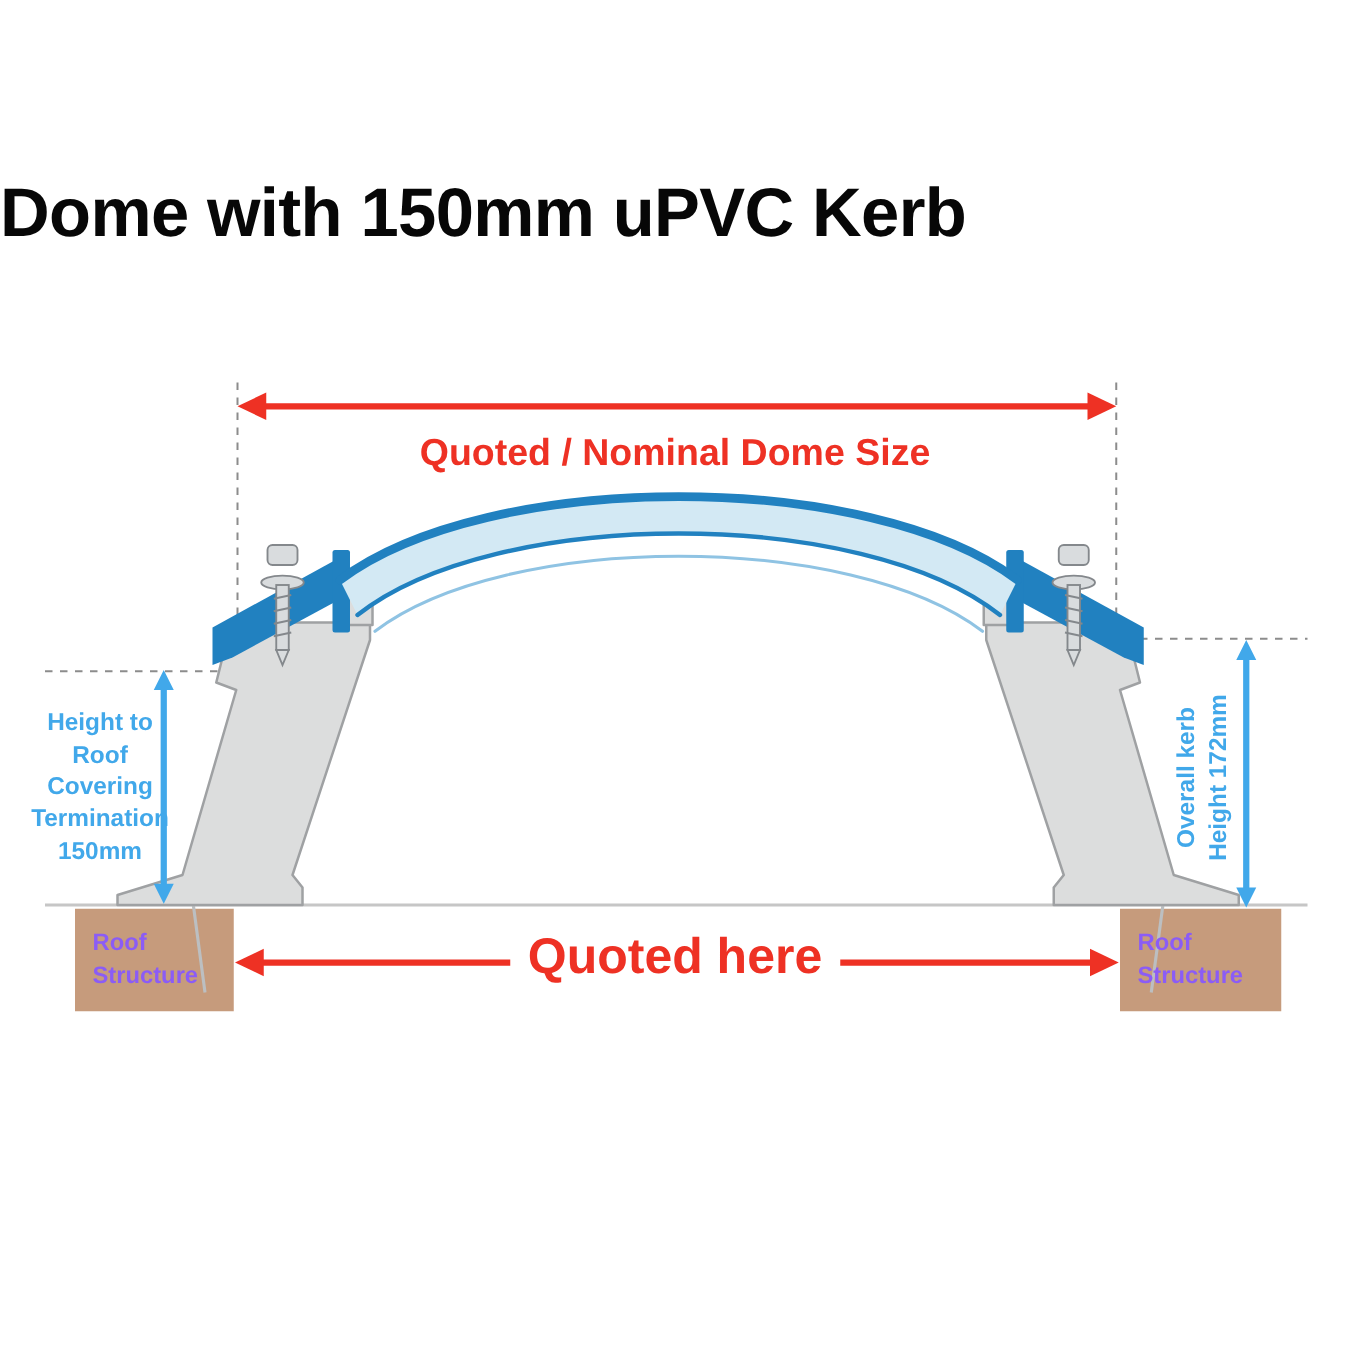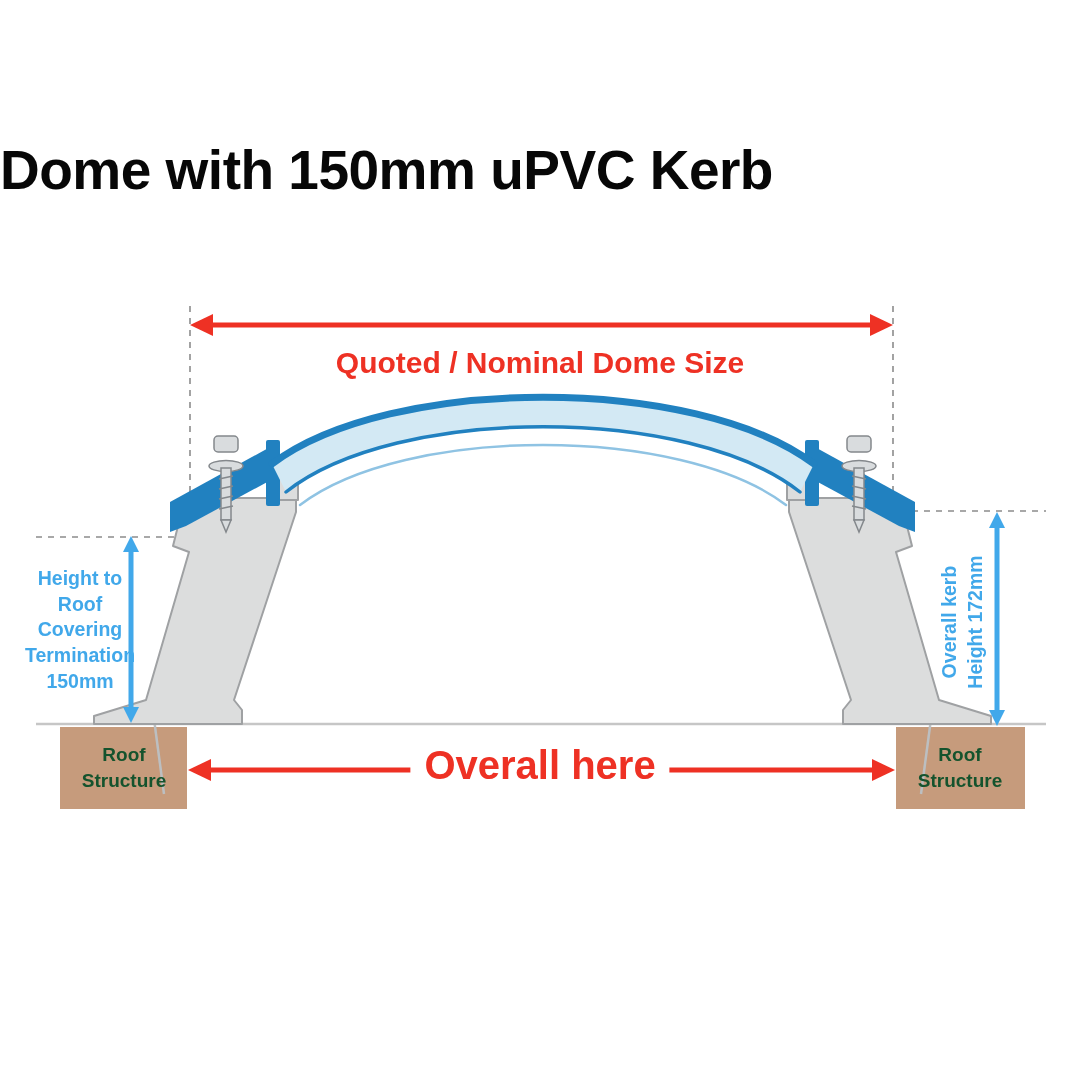--- a/index.html
+++ b/index.html
@@ -22,22 +22,22 @@
   }
   .dim-red.top { top:299px; font-size:30px;margin-top:47px; }
   .dim-red.bottom { top:743px; font-size:40px; }
   .dim-blue {
     color:var(--blue,#41a8ea); font-weight:700; font-size:19.5px;
     line-height:1.32; text-align:center;
   }
   .dim-blue.left { left:20px; top:566px; width:120px; }
   .dim-blue.right { left:888px; top:596px; width:150px; height:52px; transform:rotate(-90deg); }
   .roof-lbl {
-    position:absolute; top:742px; width:100px; text-align:center;
-    font-size:19px; font-weight:700; color:#14532d; line-height:1.35;
+    position:absolute; top:742px; width:100px; 
+    font-size:19px; font-weight:700; color:#8b5cf6; line-height:1.35;
   }
   .roof-lbl.left { left:74px; }
   .roof-lbl.right { left:910px; }
 
   
   .kerb { fill:var(--kerb,#dcdddd); stroke:var(--kerb-stroke,#9fa1a3); stroke-width:2; stroke-linejoin:round; }
   .dome-solid { fill:var(--dome,#2181c0); }
   .dome-band { fill:var(--dome-fill,#d3e9f4); }
   .arc-outer { fill:none; stroke:var(--dome,#2181c0); stroke-width:7; stroke-linecap:round; }
   .arc-inner { fill:none; stroke:var(--dome,#2181c0); stroke-width:3.5; stroke-linecap:round; }
@@ -118,21 +118,21 @@
     <g class="arrow-blue">
       <line x1="997" y1="524" x2="997" y2="714"></line>
       <polygon points="997,512 989,528 1005,528"></polygon>
       <polygon points="997,726 989,710 1005,710"></polygon>
     </g>
   </svg>
 
   <div class="lbl page-title">Dome with 150mm uPVC Kerb</div>
 
   <div class="lbl dim-red top">Quoted / Nominal Dome Size</div>
-  <div class="lbl dim-red bottom">Overall here</div>
+  <div class="lbl dim-red bottom">Quoted here</div>
 
   <div class="lbl dim-blue left">Height to Roof Covering Termination 150mm</div>
   <div class="lbl dim-blue right">Overall kerb Height 172mm</div>
 
   <div class="roof-lbl left">Roof Structure</div>
   <div class="roof-lbl right">Roof Structure</div>
 
 </div>
 
 </body></html>

